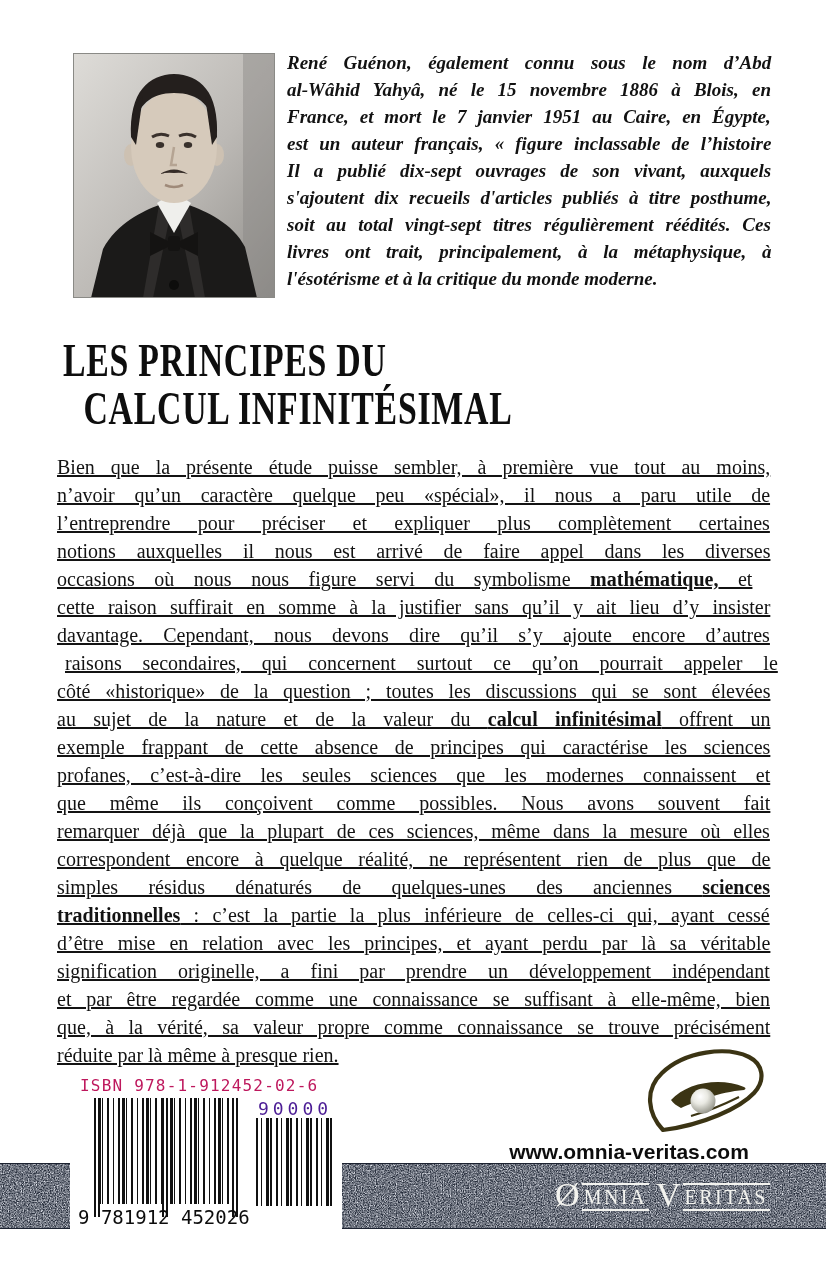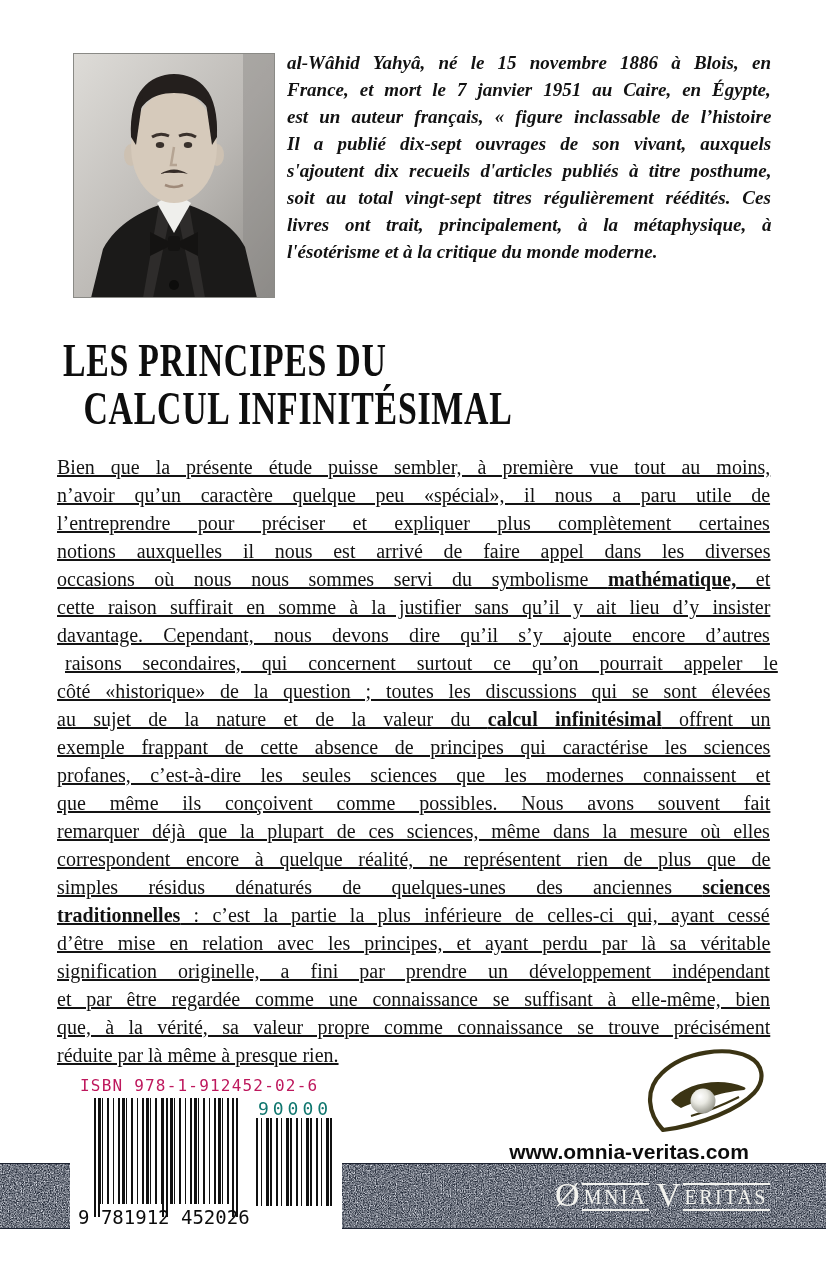--- a/index.html
+++ b/index.html
@@ -49,21 +49,21 @@
      background:repeating-linear-gradient(90deg,#111 0 2px,#fff 2px 4px,#111 4px 7px,
         #fff 7px 8px,#111 8px 9px,#fff 9px 13px,#111 13px 15px,#fff 15px 19px,
         #111 19px 20px,#fff 20px 24px);}
   .guard{position:absolute;top:0;width:6px;height:119px;
      background:linear-gradient(90deg,#111 0 2px,rgba(0,0,0,0) 2px 4px,#111 4px 6px);}
   .guard.g-left{left:0;} .guard.g-mid{left:68px;} .guard.g-right{right:0;}
   .ean-digits{position:absolute;left:8px;top:138px;font-family:"DejaVu Sans Mono",monospace;
         font-size:19px;color:#0c0c0c;white-space:pre;}
   .supp{position:absolute;left:186px;top:30px;width:78px;}
   .supp-num{font-family:"DejaVu Sans Mono",monospace;font-size:18px;letter-spacing:4px;
-        text-align:center;color:#0f766e;height:18px;}
+        text-align:center;color:#4c1d95;height:18px;}
   .supp-bars{margin-top:2px;height:88px;width:76px;
      background:repeating-linear-gradient(90deg,#111 0 2px,#fff 2px 5px,#111 5px 6px,
         #fff 6px 10px,#111 10px 13px,#fff 13px 14px,#111 14px 16px,#fff 16px 20px);}
 
   
   .eye-logo{position:absolute;left:647px;top:1050px;width:115px;height:82px;overflow:visible;}
   .website{position:absolute;left:500px;top:1140px;width:258px;text-align:center;
            font-family:"Liberation Sans",sans-serif;font-weight:700;font-size:21px;color:#0d0d0d;}
 </style>
 </head>
@@ -115,20 +115,21 @@
       <path d="M101,191 L77,179 L77,203 Z" fill="#141312"></path>
       <path d="M101,191 L125,179 L125,203 Z" fill="#141312"></path>
       <rect x="95" y="183" width="12" height="15" rx="3" fill="#141312"></rect>
       <circle cx="101" cy="232" r="5" fill="#0d0d0c"></circle>
       <rect x="0.5" y="0.5" width="201" height="244" fill="none" stroke="#8a8a86"></rect>
     </svg>
   </div>
 
   <div class="bio">
     <div class="bio-para">
+        <div class="jline" style="display: block; word-spacing: 11.71px;"><span>René Guénon, également connu sous le nom d’Abd</span></div>
         <div class="jline" style="display: block; word-spacing: 8.44px;"><span>al-Wâhid Yahyâ, né le 15 novembre 1886 à Blois, en</span></div>
         <div class="jline" style="display: block; word-spacing: 6.2px;"><span>France, et mort le 7 janvier 1951 au Caire, en Égypte,</span></div>
         <div class="jline" style="display: block; word-spacing: 6.38px;"><span>est un auteur français, « figure inclassable de l’histoire</span></div>
       </div>
     <div class="bio-para">
         <div class="jline" style="display: block; word-spacing: 9.38px;"><span>Il a publié dix-sept ouvrages de son vivant, auxquels</span></div>
         <div class="jline" style="display: block; word-spacing: 5.57px;"><span>s'ajoutent dix recueils d'articles publiés à titre posthume,</span></div>
         <div class="jline" style="display: block; word-spacing: 7.14px;"><span>soit au total vingt-sept titres régulièrement réédités. Ces</span></div>
         <div class="jline" style="display: block; word-spacing: 11px;"><span>livres ont trait, principalement, à la métaphysique, à</span></div>
         <div class="jline jlast"><span>l'ésotérisme et à la critique du monde moderne.</span></div>
@@ -138,21 +139,21 @@
   <div class="title">
     <div class="title-line"><span>LES PRINCIPES DU</span></div>
     <div class="title-line"><span>CALCUL INFINITÉSIMAL</span></div>
   </div>
 
   <div class="body-text">
       <div class="jline" style="display: block; word-spacing: 11px;"><span>Bien que la présente étude puisse sembler, à première vue tout au moins,</span></div>
       <div class="jline" style="display: block; word-spacing: 14.64px;"><span>n’avoir qu’un caractère quelque peu «spécial», il nous a paru utile de</span></div>
       <div class="jline" style="display: block; word-spacing: 22.43px;"><span>l’entreprendre pour préciser et expliquer plus complètement certaines</span></div>
       <div class="jline" style="display: block; word-spacing: 15.73px;"><span>notions auxquelles il nous est arrivé de faire appel dans les diverses</span></div>
-      <div class="jline" style="display: block; word-spacing: 14.56px;"><span>occasions où nous nous sommes servi du symbolisme </span><span class="bd">mathématique,</span><span> et</span></div>
+      <div class="jline" style="display: block; word-spacing: 14.56px;"><span>occasions où nous nous figure servi du symbolisme </span><span class="bd">mathématique,</span><span> et</span></div>
       <div class="jline" style="display: block; word-spacing: 8.21px;"><span>cette raison suffirait en somme à la justifier sans qu’il y ait lieu d’y insister</span></div>
       <div class="jline" style="display: block; word-spacing: 15.22px;"><span>davantage. Cependant, nous devons dire qu’il s’y ajoute encore d’autres</span></div>
       <div class="jline" style="display: block; word-spacing: 15.89px; margin-left: 8px;"><span>raisons secondaires, qui concernent surtout ce qu’on pourrait appeler le</span></div>
       <div class="jline" style="display: block; word-spacing: 9.83px;"><span>côté «historique» de la question ; toutes les discussions qui se sont élevées</span></div>
       <div class="jline" style="display: block; word-spacing: 12.31px;"><span>au sujet de la nature et de la valeur du </span><span class="bd">calcul infinitésimal</span><span> offrent un</span></div>
       <div class="jline" style="display: block; word-spacing: 11.7px;"><span>exemple frappant de cette absence de principes qui caractérise les sciences</span></div>
       <div class="jline" style="display: block; word-spacing: 14.33px;"><span>profanes, c’est-à-dire les seules sciences que les modernes connaissent et</span></div>
       <div class="jline" style="display: block; word-spacing: 18.78px;"><span>que même ils conçoivent comme possibles. Nous avons souvent fait</span></div>
       <div class="jline" style="display: block; word-spacing: 7.85px;"><span>remarquer déjà que la plupart de ces sciences, même dans la mesure où elles</span></div>
       <div class="jline" style="display: block; word-spacing: 10.64px;"><span>correspondent encore à quelque réalité, ne représentent rien de plus que de</span></div>

